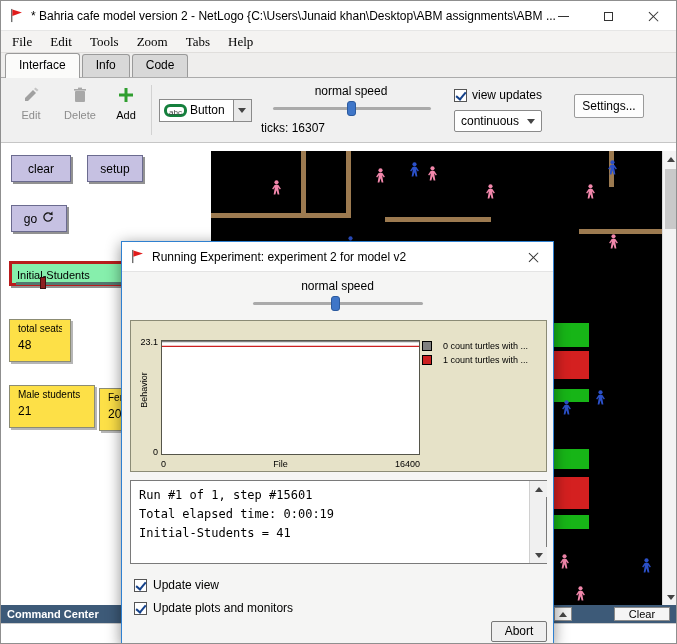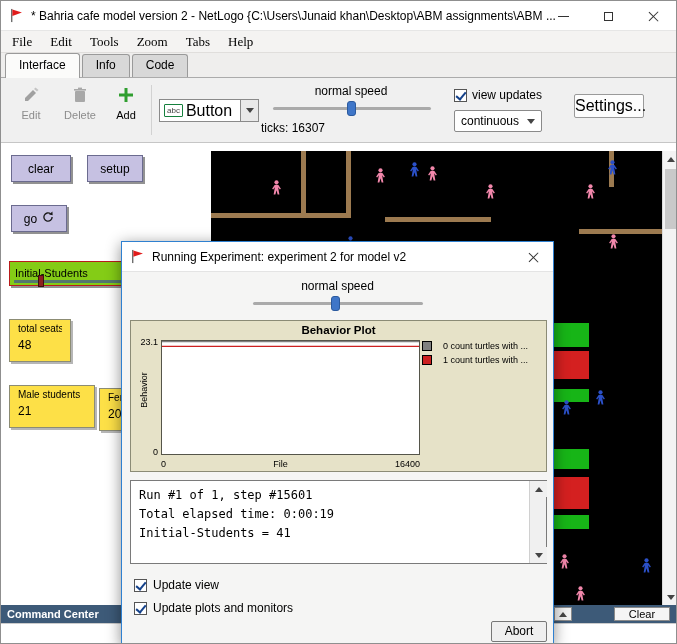--- a/index.html
+++ b/index.html
@@ -28,39 +28,39 @@
   .tab{ height:23px; line-height:21px; padding:0 13px; border:1px solid #9a9a9a; border-bottom:none; background:#d8d8d8; margin-right:2px; font-size:12px; border-radius:3px 3px 0 0; }
   .tab.selected{ background:#fbfbfa; height:25px; line-height:23px; margin-bottom:-1px; }
 
   
   .toolbar{ position:absolute; left:0; top:77px; width:100%; height:65px; background:#f0f0f0; border-bottom:1px solid #c6c6c6; }
   .tool-btn{ position:absolute; top:9px; display:flex; flex-direction:column; align-items:center; gap:3px; }
   .tool-btn .tlabel{ font-size:11px; color:#000; }
   .tool-btn.disabled .tlabel{ color:#8c8c8c; }
   .tb-sep{ position:absolute; top:7px; width:1px; height:50px; background:#d2d2d2; }
   .widget-dd{ position:absolute; left:158px; top:21px; height:23px; display:flex; border:1px solid #8a8a8a; background:#fff; }
-  .abc-badge{ margin:4px 3px 0 4px; height:13px; padding:0 2px; border:1px solid #15803d; border-radius:1px; font-size:8px; line-height:11px; color:#444; }
-  .widget-dd .wval{ font-size:16px; line-height:21px; padding-right:8px; }
+  .abc-badge{ margin:4px 3px 0 4px; height:13px; padding:0 2px; border:3px solid #15803d; border-radius:6px; font-size:8px; line-height:11px; color:#444; }
+  .widget-dd .wval{ font-size:12px; line-height:21px; padding-right:8px; }
   .dd-arrow-seg{ width:18px; border-left:1px solid #8a8a8a; background:#e9e9e9; display:flex; align-items:center; justify-content:center; }
   .tri-down{ width:0; height:0; border-left:4px solid transparent; border-right:4px solid transparent; border-top:5px solid #444; }
   .tri-up{ width:0; height:0; border-left:4px solid transparent; border-right:4px solid transparent; border-bottom:5px solid #444; }
   .speed-label{ position:absolute; left:260px; top:6px; width:180px; text-align:center; font-size:12px; }
   .speed-track{ position:absolute; left:272px; top:29px; width:158px; height:3px; background:#aaa; border-radius:2px; }
   .speed-handle{ position:absolute; left:346px; top:23px; width:9px; height:15px; background:#3f76c8; border:1px solid #2b5a9e; border-radius:3px; }
   .ticks-label{ position:absolute; left:260px; top:43px; width:160px; text-align:left; font-size:12px; }
   .cb-box{ width:13px; height:13px; background:#fff; border:1px solid #555; position:relative; flex:0 0 13px; }
   .cb-box.checked::after{ content:""; position:absolute; left:3px; top:0px; width:4px; height:8px; border-right:2px solid #15428b; border-bottom:2px solid #15428b; transform:rotate(40deg); }
   .view-updates{ position:absolute; left:453px; top:10px; display:flex; align-items:center; gap:5px; font-size:12px; }
   .continuous-dd{ position:absolute; left:453px; top:32px; width:88px; height:22px; background:#fff; border:1px solid #8a8a8a; border-radius:2px; display:flex; align-items:center; justify-content:space-between; padding:0 6px; font-size:12px; }
-  .settings-btn{ position:absolute; left:573px; top:16px; width:70px; height:24px; background:#fdfdfd; border:1px solid #9a9a9a; border-radius:2px; text-align:center; line-height:22px; font-size:16px; }
+  .settings-btn{ position:absolute; left:573px; top:16px; width:70px; height:24px; background:#fdfdfd; border:1px solid #9a9a9a; border-radius:2px; text-align:center; line-height:22px; font-size:12px; }
 
   
   .workspace{ position:absolute; left:0; top:142px; width:100%; height:462px; background:#fff; }
   .nl-button{ position:absolute; background:#c6c1e2; border:1px solid #6b6b8f; box-shadow:2px 2px 0 rgba(110,110,110,.75); display:flex; align-items:center; justify-content:center; gap:5px; font-size:12px; }
-  .nl-slider{ position:absolute; left:8px; top:118px; width:150px; height:25px; background:#84cc16; border:1px solid #b91c1c; box-shadow:2px 2px 0 rgba(110,110,110,.75); }
+  .nl-slider{ position:absolute; left:8px; top:118px; width:150px; height:25px; background:#86efac; border:3px solid #b91c1c; box-shadow:2px 2px 0 rgba(110,110,110,.75); }
   .nl-slider .slabel{ position:absolute; left:5px; top:5px; font-size:11px; }
   .nl-slider .schannel{ position:absolute; left:4px; right:4px; top:18px; height:3px; background:#53776f; }
   .nl-slider .shandle{ position:absolute; left:28px; top:13px; width:6px; height:12px; background:#8d2020; border:1px solid #3c0f0f; }
   .nl-monitor{ position:absolute; background:#fde047; border:1px solid #8c8c74; box-shadow:2px 2px 0 rgba(110,110,110,.5); padding:3px 8px; }
   .nl-monitor .mlabel{ font-size:10px; white-space:nowrap; overflow:hidden; }
   .nl-monitor .mvalue{ font-size:12px; margin-top:4px; }
 
   .model-view{ position:absolute; left:210px; top:8px; width:451px; height:454px; background:#000; overflow:hidden; }
   .wall{ position:absolute; }
   .seat{ position:absolute; }
@@ -360,21 +360,20 @@
       <div class="d-close">
           <span class="ico-x"></span>
         </div>
     </div>
 
     <div class="d-speed-label">normal speed</div>
     <div class="d-speed-track"></div>
     <div class="d-speed-handle"></div>
 
     <div class="plot-widget">
-      <div class="plot-title">Behavior Plot</div>
       <div class="ytick max">23.1</div>
       <div class="ytick min">0</div>
       <div class="ylabel">Behavior</div>
       <div class="plot-body">
         <svg id="plot-lines" viewBox="0 0 100 100" preserveAspectRatio="none">
             <polyline points="0,0.43290043290044045 100,0.43290043290044045" stroke="#808080" fill="none" stroke-width="1.3" vector-effect="non-scaling-stroke"></polyline>
             <polyline points="0,4.761904761904767 100,4.761904761904767" stroke="#cc2020" fill="none" stroke-width="1.3" vector-effect="non-scaling-stroke"></polyline>
           </svg>
       </div>
       <div class="xtick-row">

